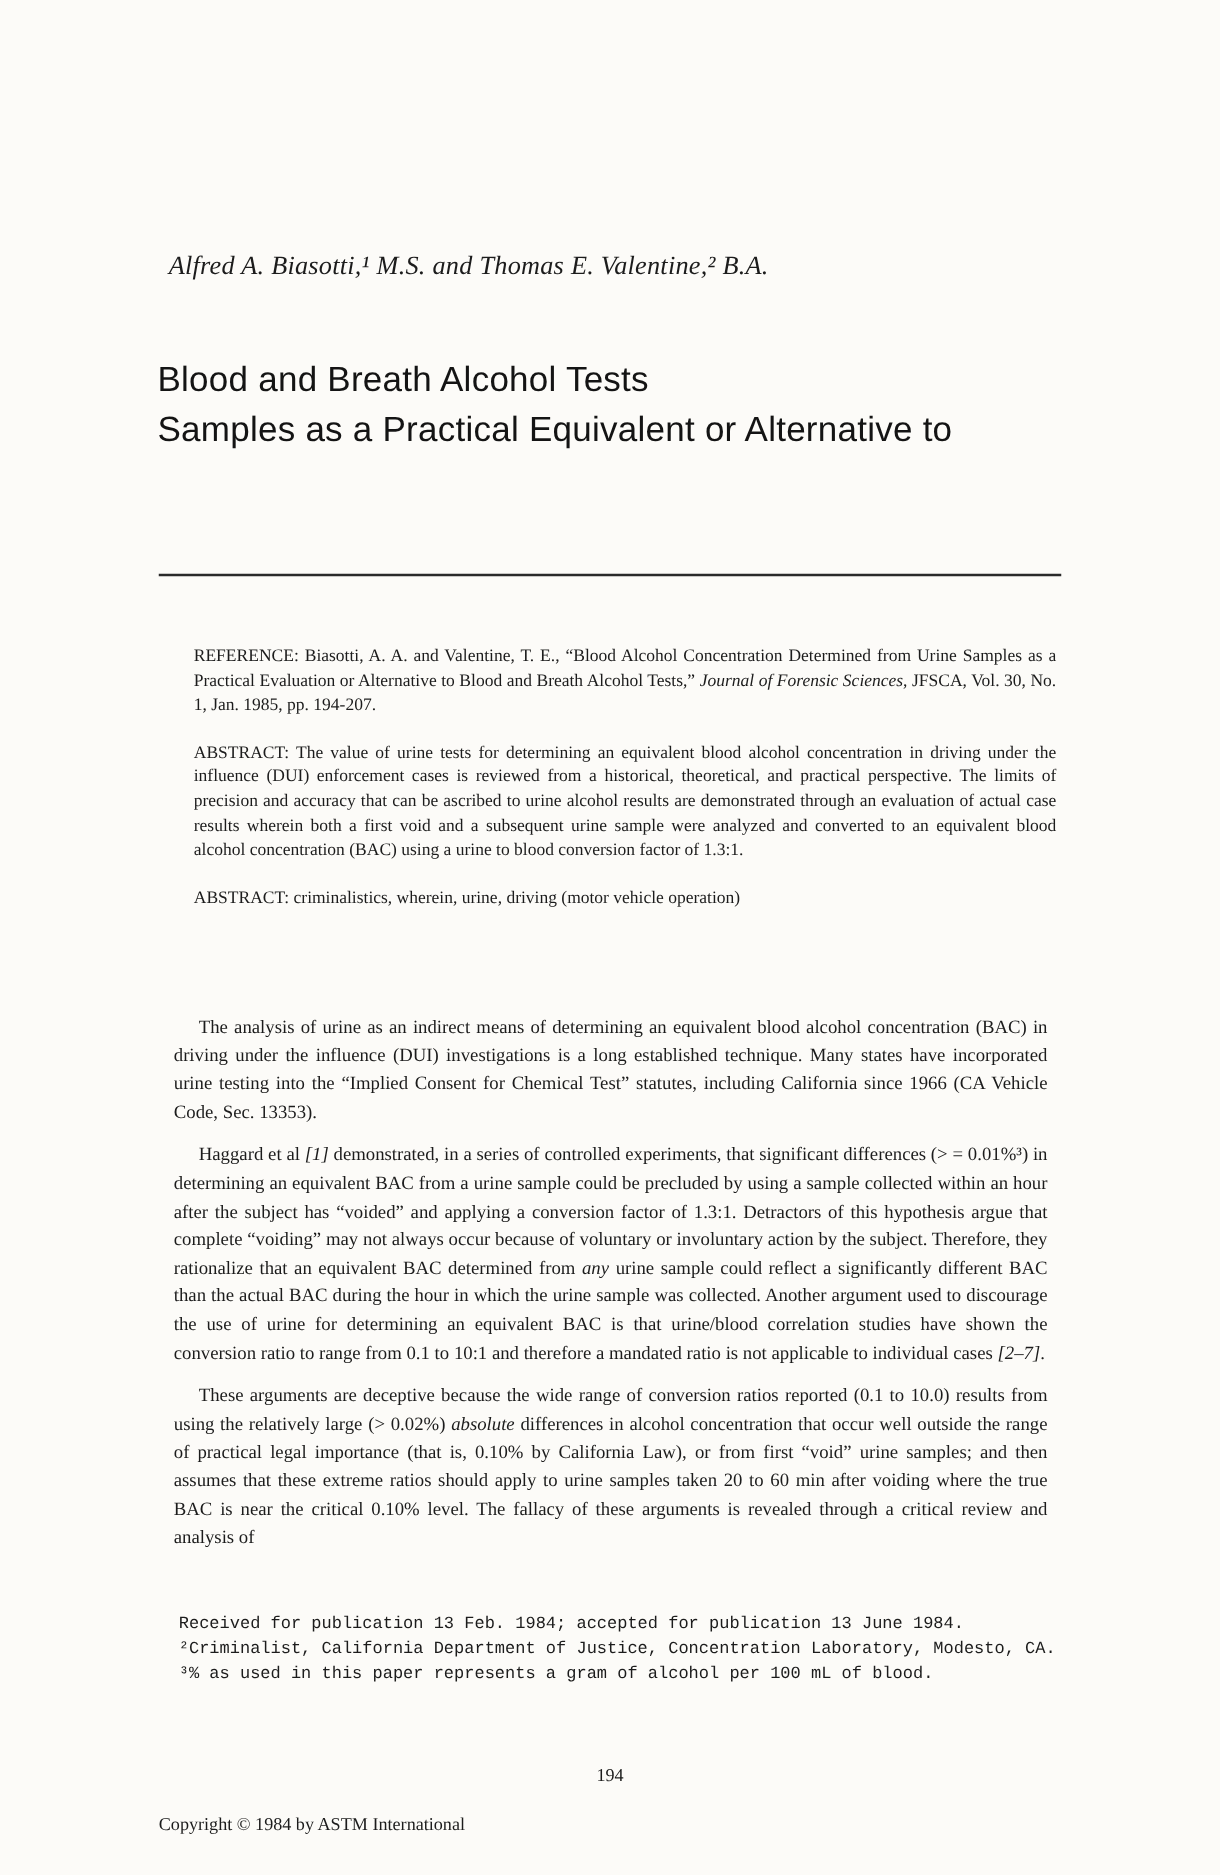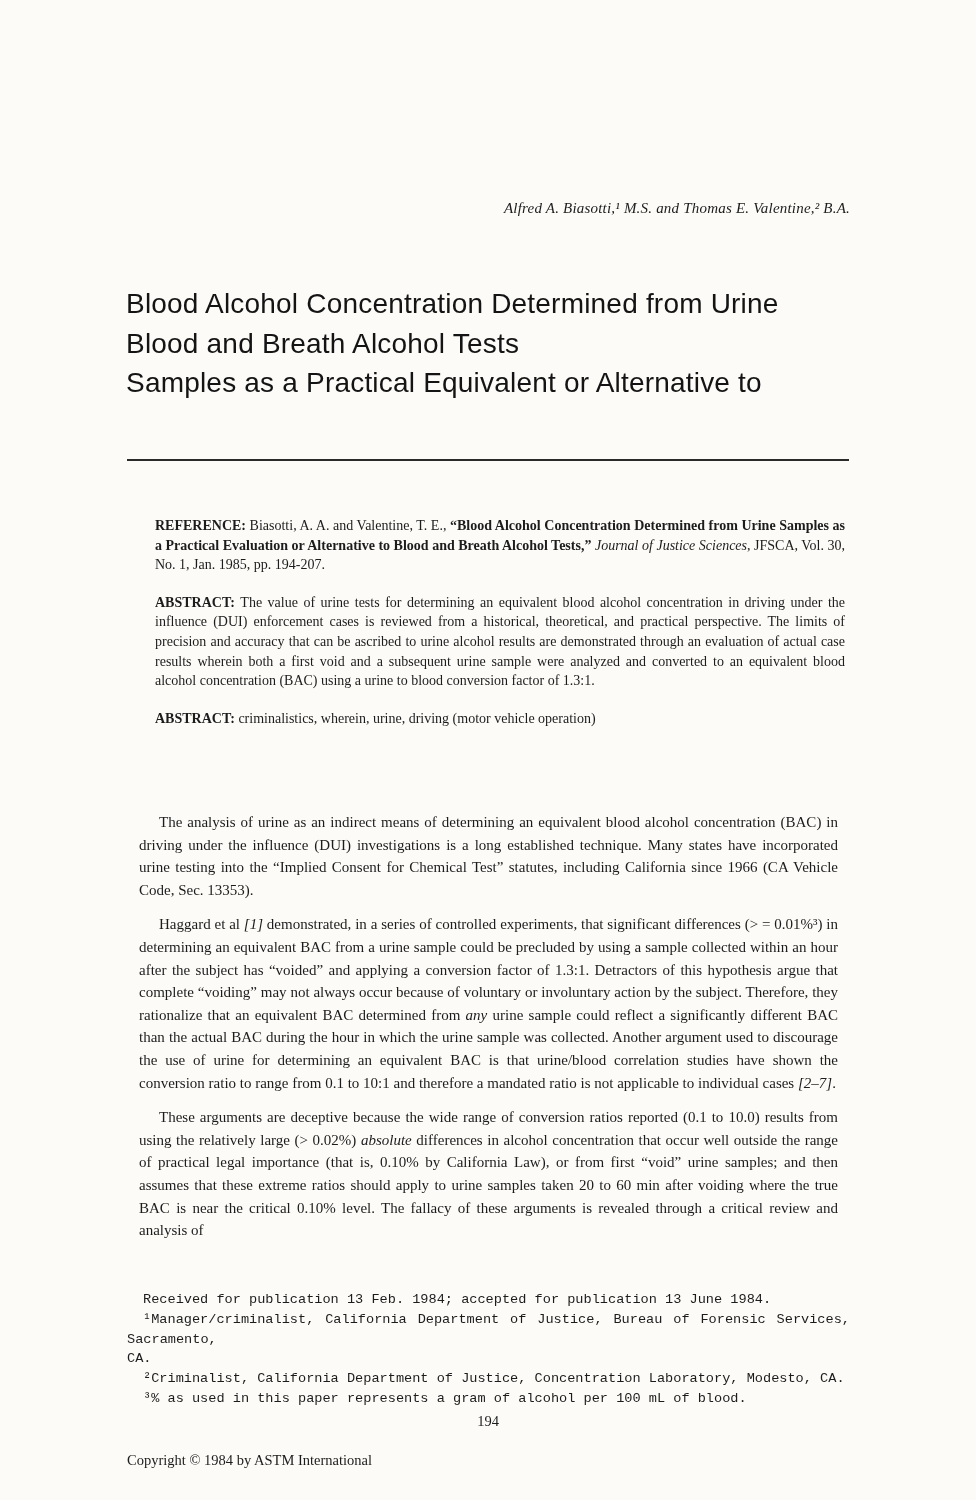--- a/index.html
+++ b/index.html
@@ -6,22 +6,22 @@
   .page {
     position:relative;
     width:976px; height:1500px;
     margin:0 auto;
     background:#fcfbf8;
     color:#1c1c1c;
     font-family:"Liberation Serif", serif;
     overflow:hidden;
   }
   .authors {
-    position:absolute; left:145px; top:200px; right:126px;
-    font-style:italic; font-size:15px; letter-spacing:0.2px;text-align:right;
+    position:absolute; left:135px; top:200px; right:126px;
+    font-style:italic; font-size:21px; letter-spacing:0.2px;
   }
   .title-block {
     position:absolute; left:126px; top:284px; right:110px;
     font-family:"Liberation Sans", sans-serif;
     font-size:28px; line-height:39.5px; letter-spacing:0.2px;
     color:#141414;
   }
   .rule {
     position:absolute; left:127px; right:127px; top:459px;
     height:0; border:none; border-top:2px solid #2a2a2a; margin:0;
@@ -44,57 +44,52 @@
   .fn-line.indent { text-indent:16px; }
   .fn-line.just { text-align:justify; text-align-last:justify; }
   .page-number {
     position:absolute; left:0; right:0; top:1413px;
     text-align:center; font-size:14.5px;
   }
   .copyright {
     position:absolute; left:127px; top:1452px;
     font-size:14.5px;
   }
-  .seg-b { font-weight:bold; }
+  .seg-b { font-weight:normal; }
   .seg-i { font-style:italic; }
 </style>
 </head>
 <body>
 
 <div class="page">
 
   <div class="authors">Alfred A. Biasotti,¹ M.S. and Thomas E. Valentine,² B.A.</div>
 
   <div class="title-block">
-    <div class="title-line">Blood Alcohol Concentration Determined from Urine</div>
     <div class="title-line">Blood and Breath Alcohol Tests</div>
     <div class="title-line">Samples as a Practical Equivalent or Alternative to</div>
   </div>
 
   <hr class="rule">
 
   <div class="frontmatter">
-    <p class="fm-para"><span class="seg-b">REFERENCE: </span><span>Biasotti, A. A. and Valentine, T. E., </span><span class="seg-b">“Blood Alcohol Concentration Determined from Urine Samples as a Practical Evaluation or Alternative to Blood and Breath Alcohol Tests,” </span><span class="seg-i">Journal of Justice Sciences</span><span>, JFSCA, Vol. 30, No. 1, Jan. 1985, pp. 194-207.</span></p>
+    <p class="fm-para"><span class="seg-b">REFERENCE: </span><span>Biasotti, A. A. and Valentine, T. E., </span><span class="seg-b">“Blood Alcohol Concentration Determined from Urine Samples as a Practical Evaluation or Alternative to Blood and Breath Alcohol Tests,” </span><span class="seg-i">Journal of Forensic Sciences</span><span>, JFSCA, Vol. 30, No. 1, Jan. 1985, pp. 194-207.</span></p>
     <p class="fm-para"><span class="seg-b">ABSTRACT: </span><span>The value of urine tests for determining an equivalent blood alcohol concentration in driving under the influence (DUI) enforcement cases is reviewed from a historical, theoretical, and practical perspective. The limits of precision and accuracy that can be ascribed to urine alcohol results are demonstrated through an evaluation of actual case results wherein both a first void and a subsequent urine sample were analyzed and converted to an equivalent blood alcohol concentration (BAC) using a urine to blood conversion factor of 1.3:1.</span></p>
     <p class="fm-para"><span class="seg-b">ABSTRACT: </span><span>criminalistics, wherein, urine, driving (motor vehicle operation)</span></p>
   </div>
 
   <div class="article-body">
     <p><span>The analysis of urine as an indirect means of determining an equivalent blood alcohol concentration (BAC) in driving under the influence (DUI) investigations is a long established technique. Many states have incorporated urine testing into the “Implied Consent for Chemical Test” statutes, including California since 1966 (CA Vehicle Code, Sec. 13353).</span></p>
     <p><span>Haggard et al </span><span class="seg-i">[1]</span><span> demonstrated, in a series of controlled experiments, that significant differences (&gt; = 0.01%³) in determining an equivalent BAC from a urine sample could be precluded by using a sample collected within an hour after the subject has “voided” and applying a conversion factor of 1.3:1. Detractors of this hypothesis argue that complete “voiding” may not always occur because of voluntary or involuntary action by the subject. Therefore, they rationalize that an equivalent BAC determined from </span><span class="seg-i">any</span><span> urine sample could reflect a significantly different BAC than the actual BAC during the hour in which the urine sample was collected. Another argument used to discourage the use of urine for determining an equivalent BAC is that urine/blood correlation studies have shown the conversion ratio to range from 0.1 to 10:1 and therefore a mandated ratio is not applicable to individual cases </span><span class="seg-i">[2–7]</span><span>.</span></p>
     <p><span>These arguments are deceptive because the wide range of conversion ratios reported (0.1 to 10.0) results from using the relatively large (&gt; 0.02%) </span><span class="seg-i">absolute</span><span> differences in alcohol concentration that occur well outside the range of practical legal importance (that is, 0.10% by California Law), or from first “void” urine samples; and then assumes that these extreme ratios should apply to urine samples taken 20 to 60 min after voiding where the true BAC is near the critical 0.10% level. The fallacy of these arguments is revealed through a critical review and analysis of</span></p>
   </div>
 
   <div class="footnotes">
     <div class="footnote">
       <div class="fn-line indent">Received for publication 13 Feb. 1984; accepted for publication 13 June 1984.</div>
-    </div>
-    <div class="footnote">
-      <div class="fn-line indent just">¹Manager/criminalist, California Department of Justice, Bureau of Forensic Services, Sacramento,</div>
-      <div class="fn-line">CA.</div>
     </div>
     <div class="footnote">
       <div class="fn-line indent">²Criminalist, California Department of Justice, Concentration Laboratory, Modesto, CA.</div>
     </div>
     <div class="footnote">
       <div class="fn-line indent">³% as used in this paper represents a gram of alcohol per 100 mL of blood.</div>
     </div>
   </div>
 
   <div class="page-number">194</div>

